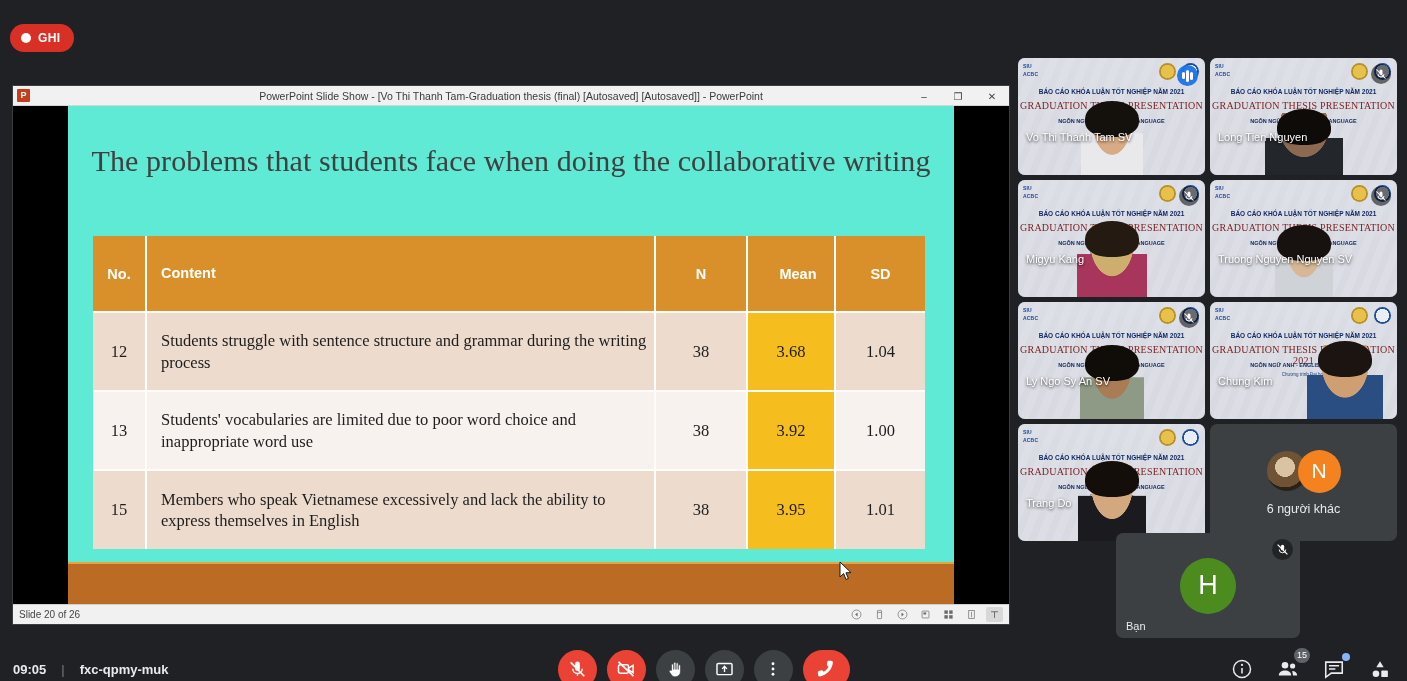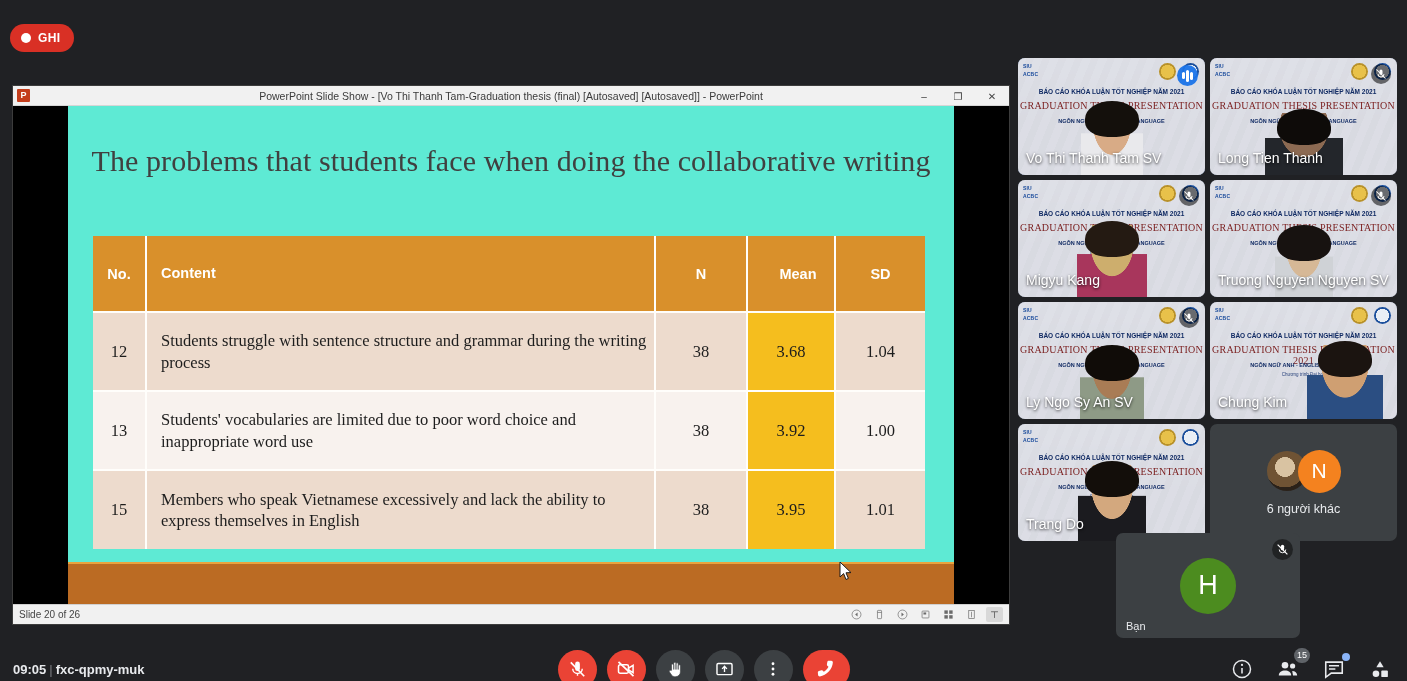--- a/index.html
+++ b/index.html
@@ -153,22 +153,22 @@
     width: 62px; height: 70px;
     background: radial-gradient(ellipse at 50% 22%, var(--skin,#caa07e) 0 44%, transparent 45%),
                 linear-gradient(180deg, transparent 0 40%, var(--cloth,#2f3338) 41%);
   }
   .tile-person::before {
     content: ""; position: absolute; left: 50%; top: -4px; transform: translateX(-50%);
     width: 54px; height: 36px; border-radius: 50% 50% 42% 42%;
     background: var(--hair,#18120e);
   }
   .tile-name {
-    position: absolute; left: 8px; bottom: 9px;
-    font-size: 14px; color: #fff;
+    position: absolute; left: 8px; bottom: 32px;
+    font-size: 11px; color: #fff;
     text-shadow: 0 1px 3px rgba(0,0,0,.85);
   }
   .tile-mic {
     position: absolute; right: 7px; top: 7px; width: 21px; height: 21px;
     border-radius: 50%; background: rgba(26,115,232,.95);
     display: flex; align-items: center; justify-content: center; gap: 1.5px;
   }
   .tile-mic i { display: block; width: 2.5px; background: #fff; border-radius: 2px; }
   .tile-mic i:nth-child(1) { height: 7px; }
   .tile-mic i:nth-child(2) { height: 12px; }
@@ -212,21 +212,21 @@
     border-radius: 50%; background: rgba(0,0,0,.45);
     display: flex; align-items: center; justify-content: center;
   }
 
   
   .bottombar {
     position: absolute; left: 0; bottom: 0; width: 1407px; height: 56px;
     display: flex; align-items: center;
   }
   .meet-meta {
-    display: flex; align-items: center; gap: 3px;
+    display: flex; align-items: center; gap: 15px;
     margin-left: 13px; font-size: 13px; color: #e8eaed; font-weight: bold;
   }
   .meta-sep { color: #7a7d80; font-weight: normal; }
   .controls {
     position: absolute; left: 50%; transform: translateX(-50%);
     display: flex; align-items: center; gap: 10px;
   }
   .ctl {
     width: 39px; height: 39px; border-radius: 50%;
     display: flex; align-items: center; justify-content: center;
@@ -400,21 +400,21 @@
           <span>SIU</span>
           <span>ACBC</span>
         </div>
       <div class="tile-seal seal-a"></div>
       <div class="tile-seal seal-b"></div>
       <div class="tile-l1">BÁO CÁO KHÓA LUẬN TỐT NGHIỆP NĂM 2021</div>
       <div class="tile-l2">GRADUATION THESIS PRESENTATION 2021</div>
       <div class="tile-l3">NGÔN NGỮ ANH - ENGLISH LANGUAGE</div>
       <div class="tile-l4">Chương trình Đại học</div>
       <div class="tile-person" style="--skin:#8c6a52;--hair:#0e0b09;--cloth:#23262b;width:78px;height:62px;"></div>
-      <div class="tile-name">Long Tien Thanh</div>
+      <div class="tile-name">Long Tien Nguyen</div>
       <div class="tile-muted">
         <svg width="12" height="12" viewBox="0 0 16 16">
             <rect x="6" y="2" width="4" height="7" rx="2" fill="#fff"></rect>
             <path d="M4 8 a4 4 0 0 0 8 0" stroke="#fff" fill="none" stroke-width="1.2"></path>
             <path d="M2 2 L14 14" stroke="#fff" stroke-width="1.4"></path>
           </svg>
       </div>
     </div>
 
     <div class="tile">

